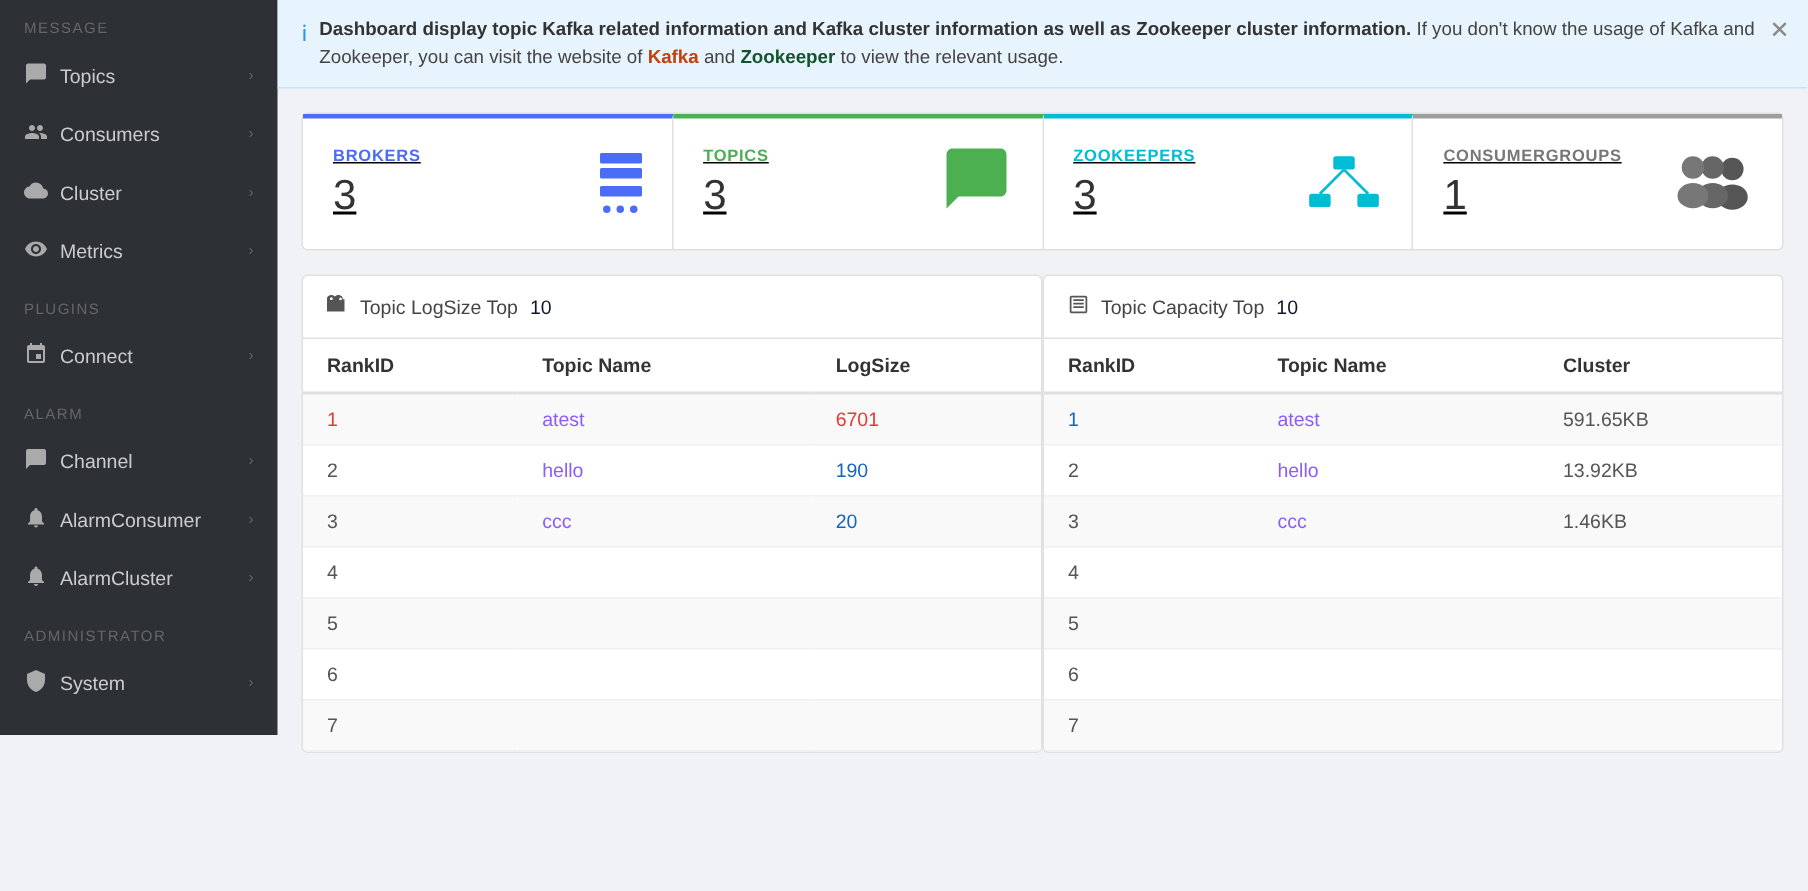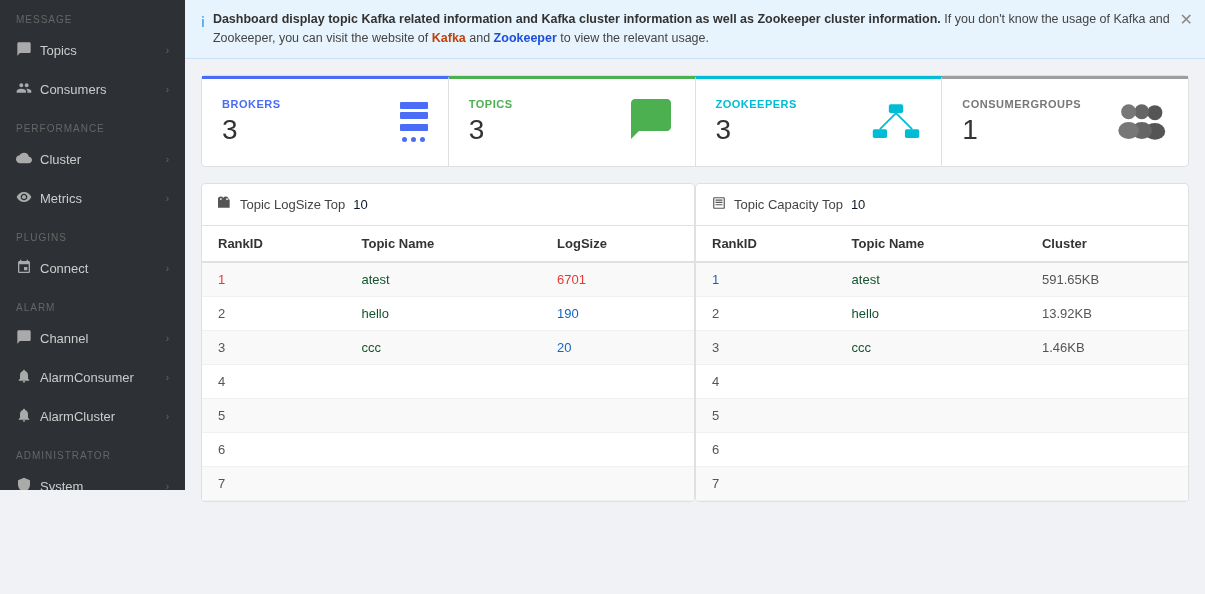--- a/index.html
+++ b/index.html
@@ -69,20 +69,21 @@
     }
 
     
     .stats-row {
       display: flex;
       gap: 0;
       background: #fff;
       border: 1px solid #e0e0e0;
       border-radius: 4px;
       margin-bottom: 16px;
+      text-decoration: underline;
     }
     .stat-card {
       flex: 1;
       padding: 16px 20px;
       display: flex;
       align-items: center;
       justify-content: space-between;
       border-right: 1px solid #e0e0e0;
     }
     .stat-card:last-child { border-right: none; }
@@ -149,21 +150,21 @@
     tbody tr { border-bottom: 1px solid #f0f0f0; }
     tbody tr:nth-child(odd) { background: #f9f9f9; }
     tbody tr:nth-child(even) { background: #fff; }
     tbody td {
       padding: 9px 16px;
       font-size: 13px;
       color: #555;
     }
     .rank-id { color: #e53935; font-weight: 500; }
     .rank-id.blue { color: #1565c0; }
-    .topic-link { color: #14532d; cursor: pointer; }
+    .topic-link { color: #8b5cf6; cursor: pointer; }
     .logsize-val { color: #e53935; }
     .logsize-val.blue { color: #1565c0; }
   </style>
 </head>
 <body>
 
 <nav class="sidebar">
 
   <div class="sidebar-section-label">MESSAGE</div>
   <div class="sidebar-item">
@@ -182,21 +183,20 @@
       <span>
         <svg width="16" height="16" viewBox="0 0 24 24" fill="#aaa">
             <path d="M16 11c1.66 0 2.99-1.34 2.99-3S17.66 5 16 5c-1.66 0-3 1.34-3 3s1.34 3 3 3zm-8 0c1.66 0 2.99-1.34 2.99-3S9.66 5 8 5C6.34 5 5 6.34 5 8s1.34 3 3 3zm0 2c-2.33 0-7 1.17-7 3.5V19h14v-2.5c0-2.33-4.67-3.5-7-3.5zm8 0c-.29 0-.62.02-.97.05 1.16.84 1.97 1.97 1.97 3.45V19h6v-2.5c0-2.33-4.67-3.5-7-3.5z"></path>
           </svg>
       </span>
       <span class="sidebar-item-label">Consumers</span>
     </div>
     <span class="sidebar-chevron">›</span>
   </div>
 
-  <div class="sidebar-section-label">PERFORMANCE</div>
   <div class="sidebar-item">
     <div class="sidebar-item-left">
       <span>
         <svg width="16" height="16" viewBox="0 0 24 24" fill="#aaa">
             <path d="M19.35 10.04A7.49 7.49 0 0 0 12 4C9.11 4 6.6 5.64 5.35 8.04A5.994 5.994 0 0 0 0 14c0 3.31 2.69 6 6 6h13c2.76 0 5-2.24 5-5 0-2.64-2.05-4.78-4.65-4.96z"></path>
           </svg>
       </span>
       <span class="sidebar-item-label">Cluster</span>
     </div>
     <span class="sidebar-chevron">›</span>
@@ -274,21 +274,21 @@
     <span class="sidebar-chevron">›</span>
   </div>
 </nav>
 
 <div class="main">
 
   <div class="alert-banner">
     <span class="alert-icon">ℹ</span>
     <span class="alert-text">
       <strong>Dashboard display topic Kafka related information and Kafka cluster information as well as Zookeeper cluster information.</strong>
-      <span> If you don't know the usage of Kafka and Zookeeper, you can visit the website of </span><strong style="cursor:pointer;color:#c2410c;">Kafka</strong><span> and </span><strong style="cursor:pointer;color:#1d4ed8;">Zookeeper</strong><span> to view the relevant usage.</span>
+      <span> If you don't know the usage of Kafka and Zookeeper, you can visit the website of </span><strong style="cursor:pointer;color:#c2410c;">Kafka</strong><span> and </span><strong style="cursor:pointer;color:#14532d;">Zookeeper</strong><span> to view the relevant usage.</span>
     </span>
     <span class="alert-close">✕</span>
   </div>
 
   <div class="content">
 
     <div class="stats-row">
 
       <div class="stat-card brokers">
         <div class="stat-info">

